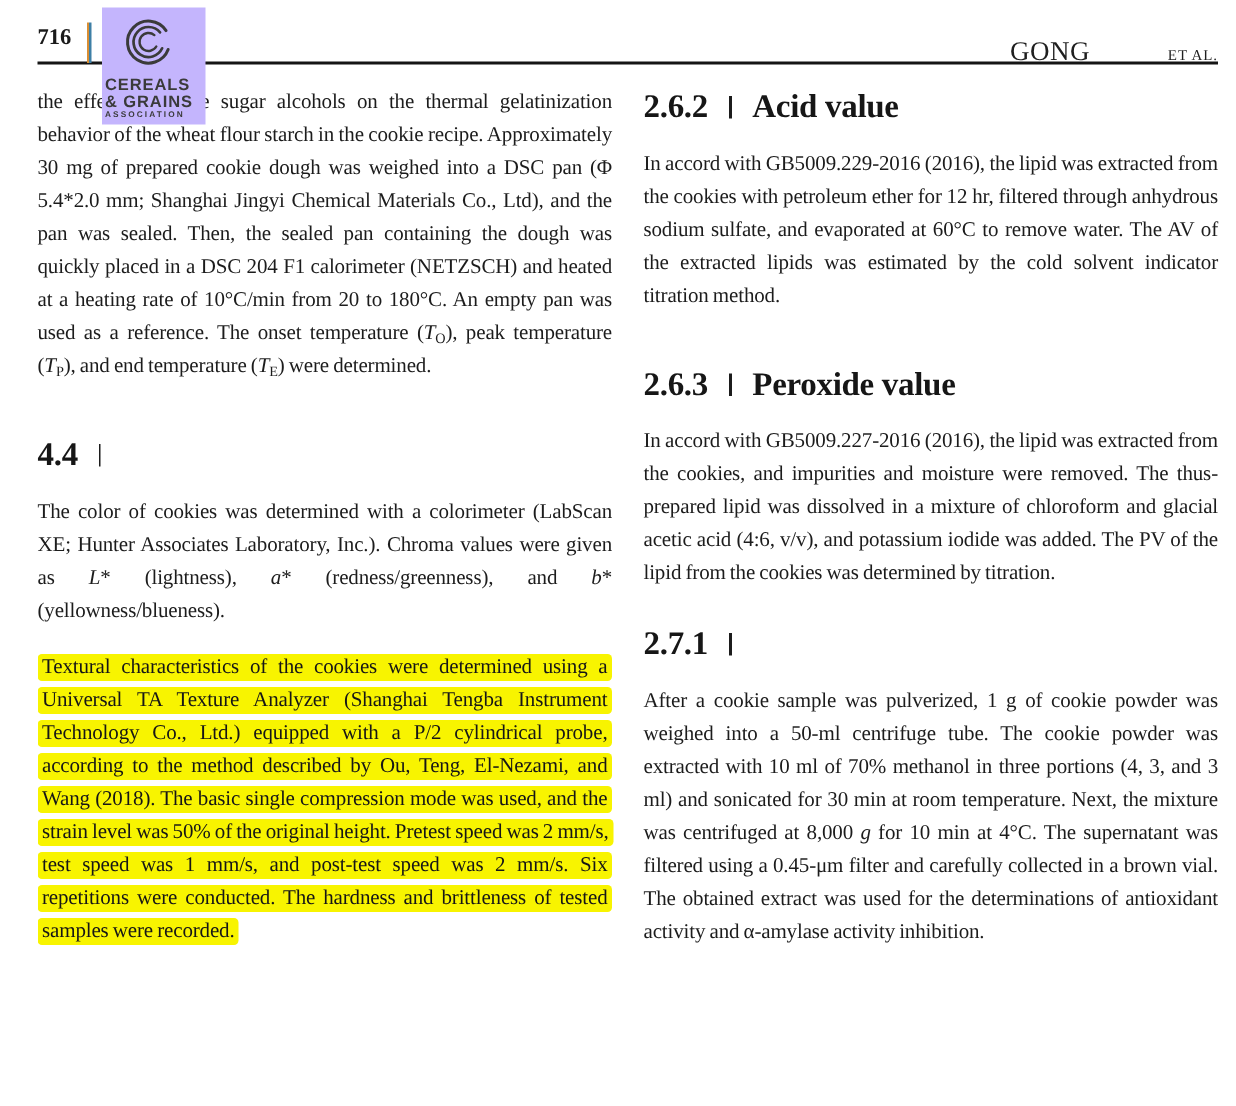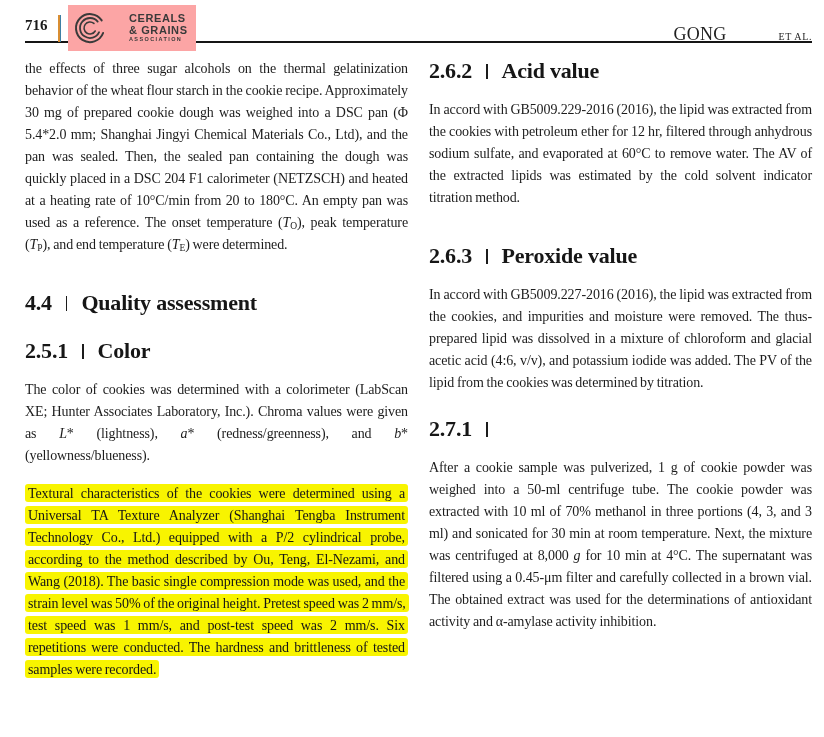--- a/index.html
+++ b/index.html
@@ -22,22 +22,22 @@
     position: absolute; left: 25px; top: 17px;
     font-size: 15px; font-weight: bold; color: #1a1a1a; z-index: 2;
   }
   .accent-bar {
     position: absolute; left: 58px; top: 15px; width: 3px; height: 27px;
     background: linear-gradient(to right, #D98E33 0 50%, #3E7FA6 50% 100%);
     z-index: 2;
   }
   .logo {
     position: absolute; left: 68px; top: 5px; z-index: 2;
-    display: flex; align-items: center; gap: 19px;
-    background: #fca5a5; padding: 2px 8px 2px 2px;
+    display: flex; align-items: center; gap: 3px;
+    background: #c4b5fd; padding: 2px 8px 2px 2px; flex-direction: column;
   }
   .logo-text { font-family: "Liberation Sans", sans-serif; color: #3a3a3a; line-height: 1.02; }
   .logo-line1, .logo-line2 { font-size: 11px; font-weight: 600; letter-spacing: 0.6px; }
   .logo-line3 { font-size: 5.5px; font-weight: 600; letter-spacing: 1.4px; margin-top: 1px; }
   .running-head {
     position: absolute; right: 12px; top: 24px; z-index: 2;
     color: #1f1f1f; white-space: nowrap;
   }
   .running-head .name { font-size: 18px; letter-spacing: 0.3px; }
   .running-head .etal { font-size: 10px; letter-spacing: 0.6px; padding-left: 48px; }
@@ -108,28 +108,22 @@
 
   <div class="content">
 
     <div class="col">
 
       <p class="body-text"><span>the effects of three sugar alcohols on the thermal gelatinization behavior of the wheat flour starch in the cookie recipe. Approximately 30 mg of prepared cookie dough was weighed into a DSC pan (Φ 5.4*2.0 mm; Shanghai Jingyi Chemical Materials Co., Ltd), and the pan was sealed. Then, the sealed pan containing the dough was quickly placed in a DSC 204 F1 calorimeter (NETZSCH) and heated at a heating rate of 10°C/min from 20 to 180°C. An empty pan was used as a reference. The onset temperature (</span><span style="font-style: italic;">T</span><sub class="t-sub">O</sub><span>), peak temperature (</span><span style="font-style: italic;">T</span><sub class="t-sub">P</sub><span>), and end temperature (</span><span style="font-style: italic;">T</span><sub class="t-sub">E</sub><span>) were determined.</span></p>
 
       <h2 class="sec mt-h2">
         <span>4.4</span>
         <span class="bar"></span>
-        <span>Quality assessment</span>
       </h2>
 
-      <h3 class="sec mt-h3">
-        <span>2.5.1</span>
-        <span class="bar"></span>
-        <span>Color</span>
-      </h3>
 
       <p class="body-text mt-p"><span>The color of cookies was determined with a colorimeter (LabScan XE; Hunter Associates Laboratory, Inc.). Chroma values were given as </span><span style="font-style: italic;">L</span><span>* (lightness), </span><span style="font-style: italic;">a</span><span>* (redness/greenness), and </span><span style="font-style: italic;">b</span><span>* (yellowness/blueness).</span></p>
 
 
       <p class="body-text mt-p"><span class="highlight">Textural characteristics of the cookies were determined using a Universal TA Texture Analyzer (Shanghai Tengba Instrument Technology Co., Ltd.) equipped with a P/2 cylindrical probe, according to the method described by Ou, Teng, El-Nezami, and Wang (2018). The basic single compression mode was used, and the strain level was 50% of the original height. Pretest speed was 2 mm/s, test speed was 1 mm/s, and post-test speed was 2 mm/s. Six repetitions were conducted. The hardness and brittleness of tested samples were recorded.</span></p>
     </div>
 
     <div class="col">
 
       <h3 class="sec">

